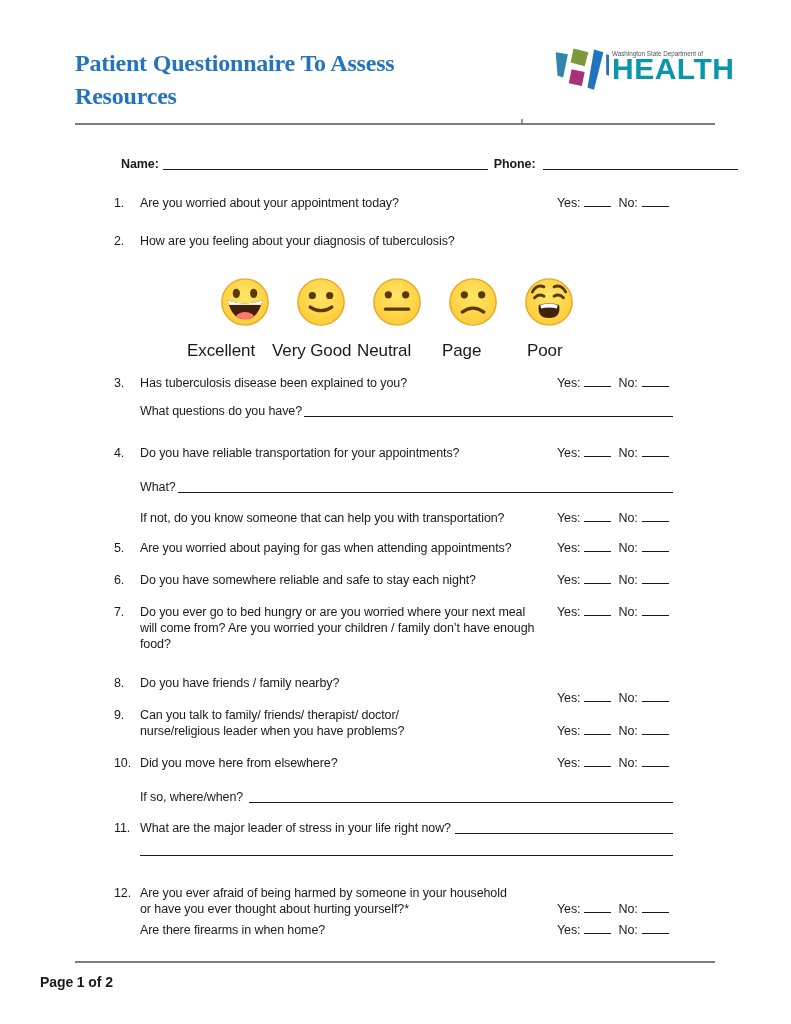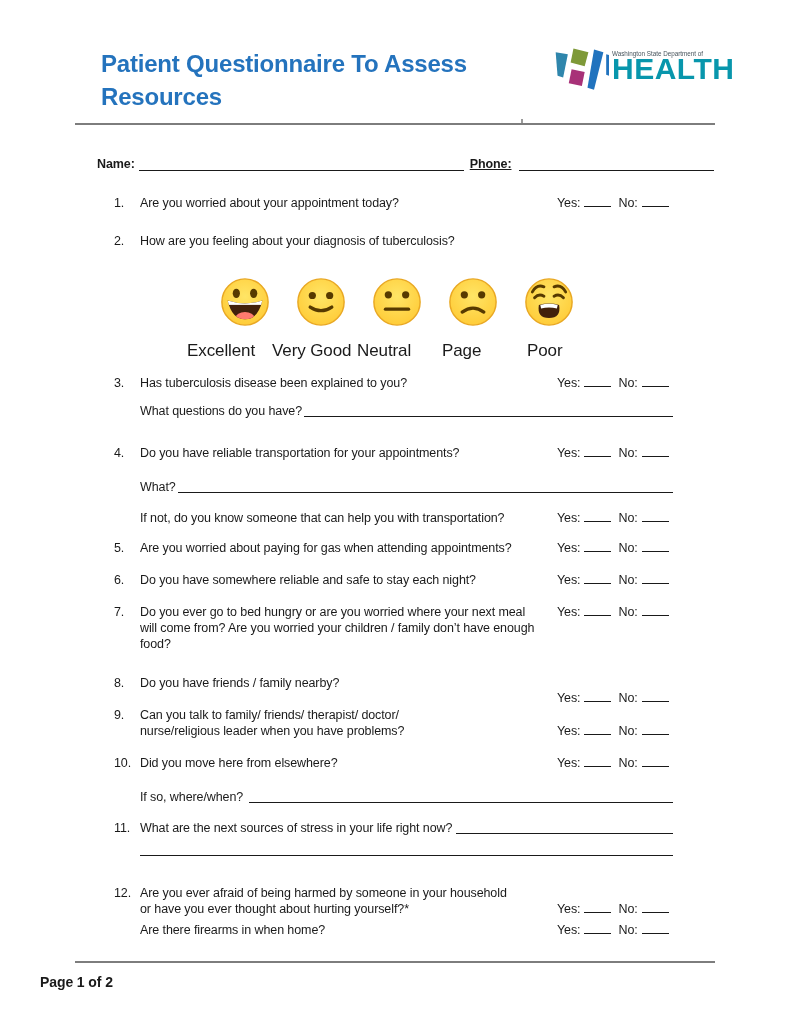--- a/index.html
+++ b/index.html
@@ -1,32 +1,32 @@
 <!DOCTYPE html>
 <html><head>
 <meta charset="utf-8">
 <style>
   html,body{margin:0;padding:0;background:#ffffff;}
   .page{position:relative;width:791px;height:1024px;background:#fff;overflow:hidden;
         font-family:"Liberation Sans",sans-serif;color:#1a1a1a;font-size:12.5px;letter-spacing:-0.1px;}
-  .title{position:absolute;left:101px;top:47px;font-size:24px;font-weight:700;color:#2473BD;
-         line-height:33px;letter-spacing:-0.2px;}
+  .title{position:absolute;left:75px;top:47px;font-size:24px;font-weight:700;color:#2473BD;
+         line-height:33px;letter-spacing:-0.2px;font-family:Liberation Serif, serif;}
   .logo{position:absolute;left:551px;top:47px;display:flex;align-items:flex-start;}
   .logo-text{margin-left:3px;margin-top:3px;}
   .logo-small{font-size:6.3px;color:#47545c;white-space:nowrap;letter-spacing:0;}
   .logo-big{font-size:30px;font-weight:700;color:#0896AC;letter-spacing:0.5px;line-height:23px;}
   .hrule{position:absolute;left:75px;top:123px;width:640px;height:2px;background:#7d7d7d;}
   .tick{position:absolute;left:521px;top:119px;width:2px;height:4px;background:#9a9a9a;}
   .frule{position:absolute;left:75px;top:961px;width:640px;height:2px;background:#7d7d7d;}
   .pagenum{position:absolute;left:0;top:974px;width:791px;text-align:left;font-weight:700;font-size:14px;padding-left:40px;}
-  .nrow{position:absolute;left:72px;top:156px;width:617px;display:flex;font-weight:700;align-items:center;line-height:16px;padding-left:25px;}
+  .nrow{position:absolute;left:96px;top:156px;width:617px;display:flex;font-weight:700;align-items:flex-start;line-height:16px;padding-left:25px;}
   .fill{flex:1;border-bottom:1.5px solid #1a1a1a;height:13px;}
   .nblank{flex:none;width:325px;}
   .nlabel{margin-right:4px;}
-  .plabel{margin-left:6px;margin-right:8px;text-decoration:underline;}
+  .plabel{margin-left:6px;margin-right:8px;}
   .q{position:absolute;left:114px;width:440px;display:flex;line-height:16px;}
   .qnum{width:26px;flex:none;}
   .qtext{flex:1;}
   .qtext-nw{flex:none;white-space:nowrap;}
   .sub{position:absolute;display:flex;line-height:16px;}
   .sub .fill{margin-left:2px;}
   .uline{position:absolute;height:0;border-bottom:1.5px solid #1a1a1a;}
   .yn{position:absolute;left:557px;white-space:nowrap;line-height:16px;}
   .bl{display:inline-block;width:27px;height:11px;border-bottom:1.5px solid #1a1a1a;margin-left:4px;}
   .bl.mid{margin-right:7px;}
@@ -237,21 +237,21 @@
   <div class="yn" style="top:755px">
     <span>Yes:</span><span class="bl mid"></span><span>No:</span><span class="bl"></span>
   </div>
   <div class="sub" style="top:789px;left:140px;width:533px">
     <span style="margin-right:4px">If so, where/when?</span>
     <span class="fill"></span>
   </div>
 
   <div class="q" style="top:820px;width:559px">
     <span class="qnum">11.</span>
-    <span class="qtext-nw" style="margin-right:4px">What are the next sources of stress in your life right now?</span>
+    <span class="qtext-nw" style="margin-right:4px">What are the major leader of stress in your life right now?</span>
     <span class="fill"></span>
   </div>
   <div class="uline" style="top:855px;left:140px;width:533px"></div>
 
   <div class="q" style="top:885px;width:406px">
     <span class="qnum">12.</span>
     <span class="qtext" style="max-width:380px">Are you ever afraid of being harmed by someone in your household or have you ever thought about hurting yourself?*</span>
   </div>
   <div class="yn" style="top:901px">
     <span>Yes:</span><span class="bl mid"></span><span>No:</span><span class="bl"></span>

